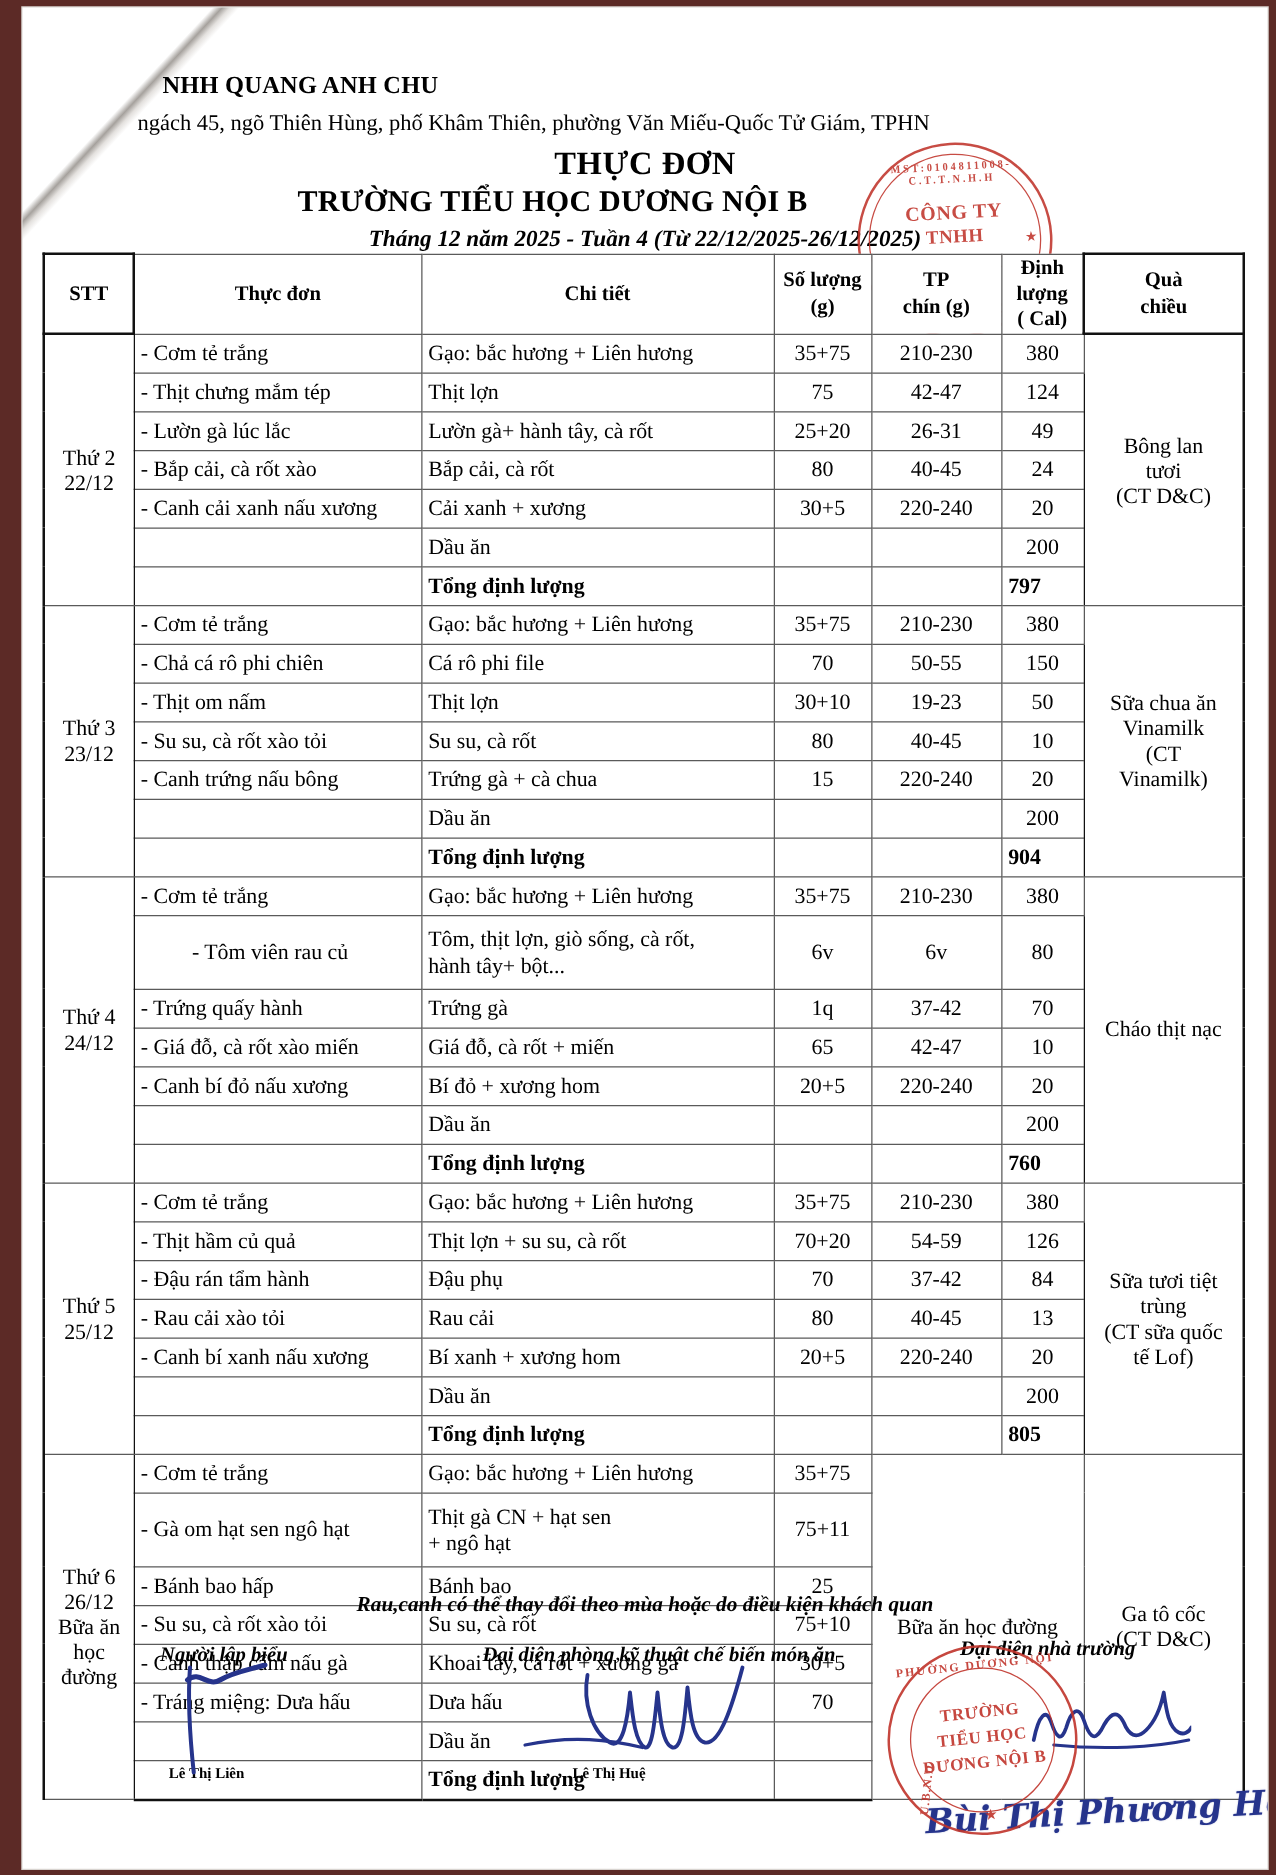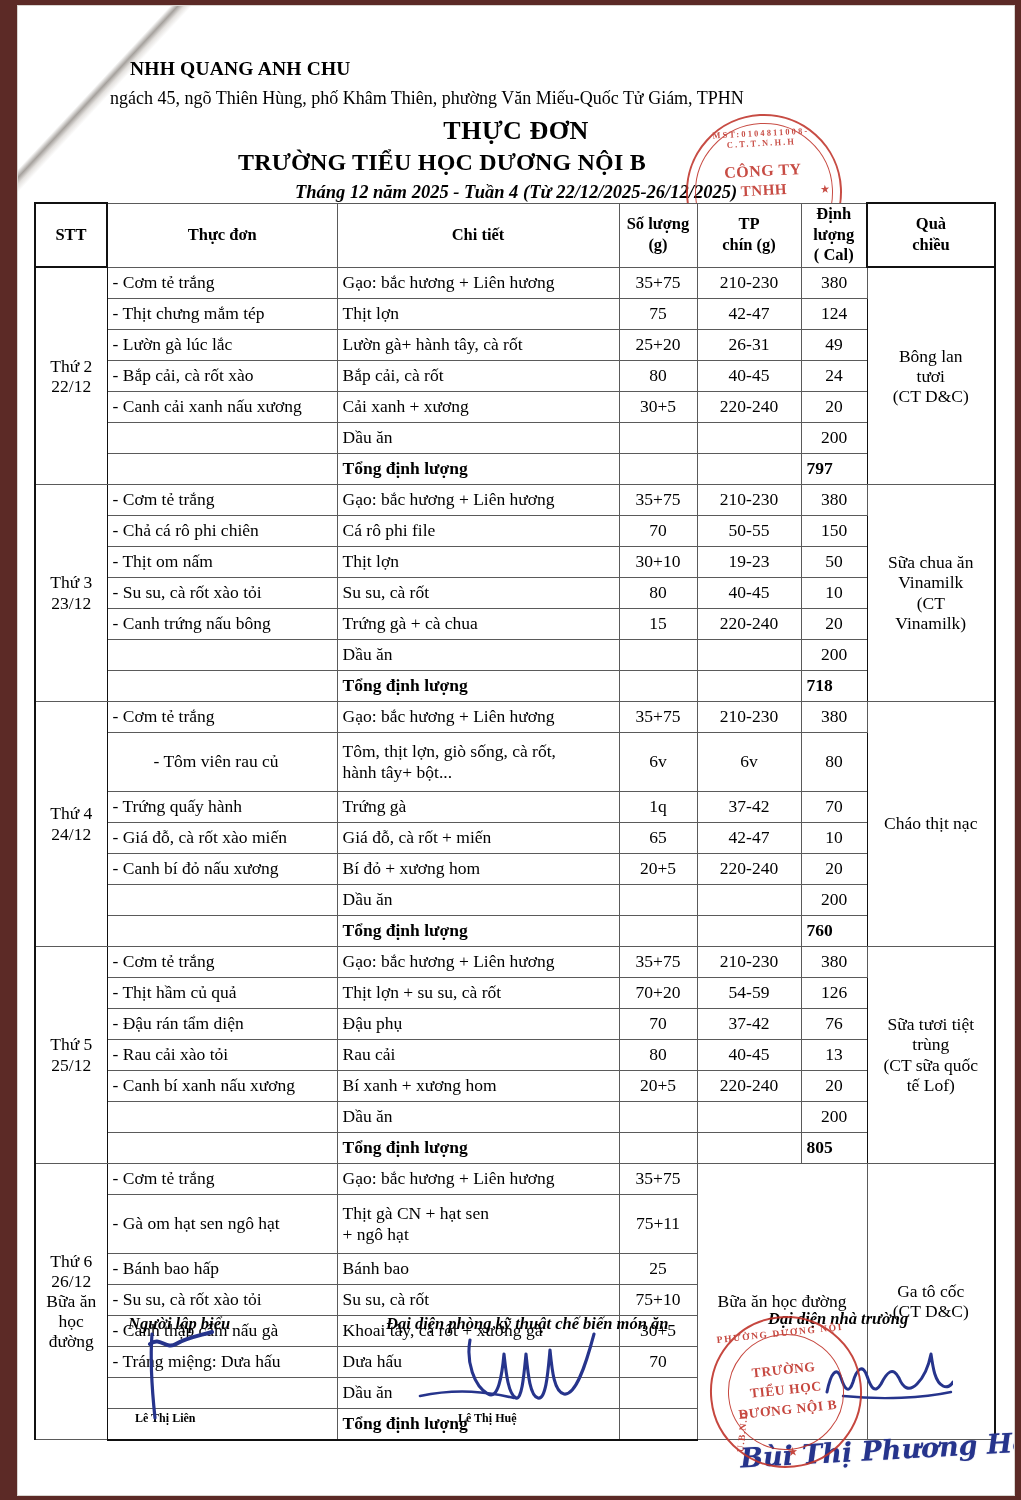--- a/index.html
+++ b/index.html
@@ -347,21 +347,21 @@
           <td class="detail">Dầu ăn</td>
           <td class="num"></td>
           <td class="num"></td>
           <td class="num">200</td>
         </tr>
         <tr class="rowline">
           <td class="dish"></td>
           <td class="detail total">Tổng định lượng</td>
           <td class="num"></td>
           <td class="num"></td>
-          <td class="totalval">718</td>
+          <td class="totalval">904</td>
         </tr>
         <tr class="rowline daysep">
           <td class="stt" rowspan="7">
             <div>Thứ 4</div>
             <div>24/12</div>
           </td>
           <td class="dish">- Cơm tẻ trắng</td>
           <td class="detail">Gạo: bắc hương + Liên hương</td>
           <td class="num">35+75</td>
           <td class="num">210-230</td>
@@ -433,25 +433,25 @@
           </td>
         </tr>
         <tr class="rowline">
           <td class="dish">- Thịt hầm củ quả</td>
           <td class="detail">Thịt lợn + su su, cà rốt</td>
           <td class="num">70+20</td>
           <td class="num">54-59</td>
           <td class="num">126</td>
         </tr>
         <tr class="rowline">
-          <td class="dish">- Đậu rán tẩm diện</td>
+          <td class="dish">- Đậu rán tẩm hành</td>
           <td class="detail">Đậu phụ</td>
           <td class="num">70</td>
           <td class="num">37-42</td>
-          <td class="num">76</td>
+          <td class="num">84</td>
         </tr>
         <tr class="rowline">
           <td class="dish">- Rau cải xào tỏi</td>
           <td class="detail">Rau cải</td>
           <td class="num">80</td>
           <td class="num">40-45</td>
           <td class="num">13</td>
         </tr>
         <tr class="rowline">
           <td class="dish">- Canh bí xanh nấu xương</td>
@@ -525,20 +525,21 @@
           <td class="num"></td>
         </tr>
         <tr class="rowline lastrow">
           <td class="dish"></td>
           <td class="detail total">Tổng định lượng</td>
           <td class="num"></td>
         </tr>
       </tbody>
   </table>
 
+  <div class="note">Rau,canh có thể thay đổi theo mùa hoặc do điều kiện khách quan</div>
 
   <div class="sig-row">
     <div class="sig a">Người lập biểu</div>
     <div class="sig b">Đại diện phòng kỹ thuật chế biến món ăn</div>
     <div class="sig c">Đại diện nhà trường</div>
 
     <div class="name a">Lê Thị Liên</div>
     <div class="name b">Lê Thị Huệ</div>
 
     <div class="ink ink1">

